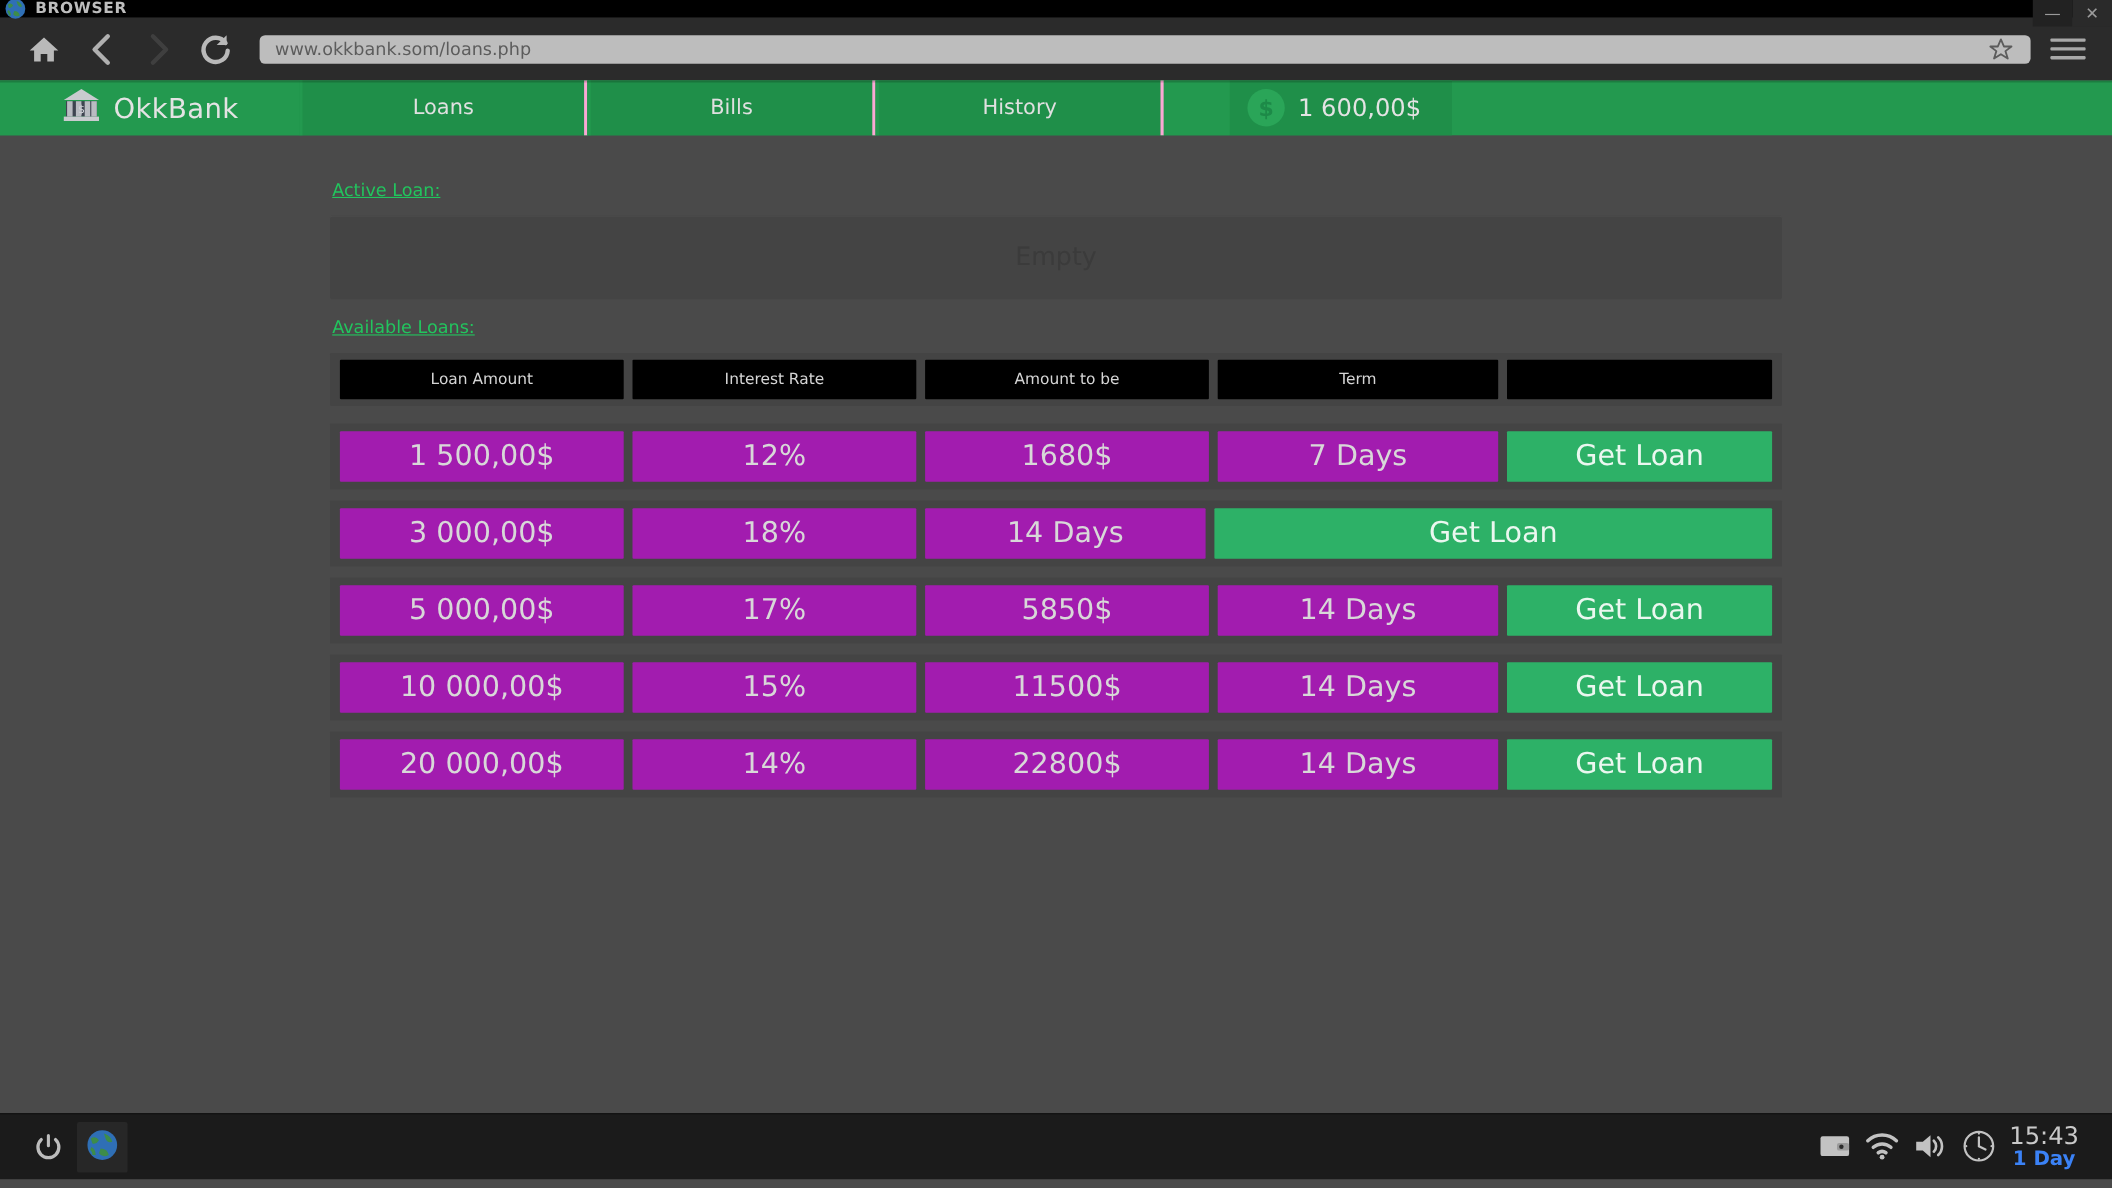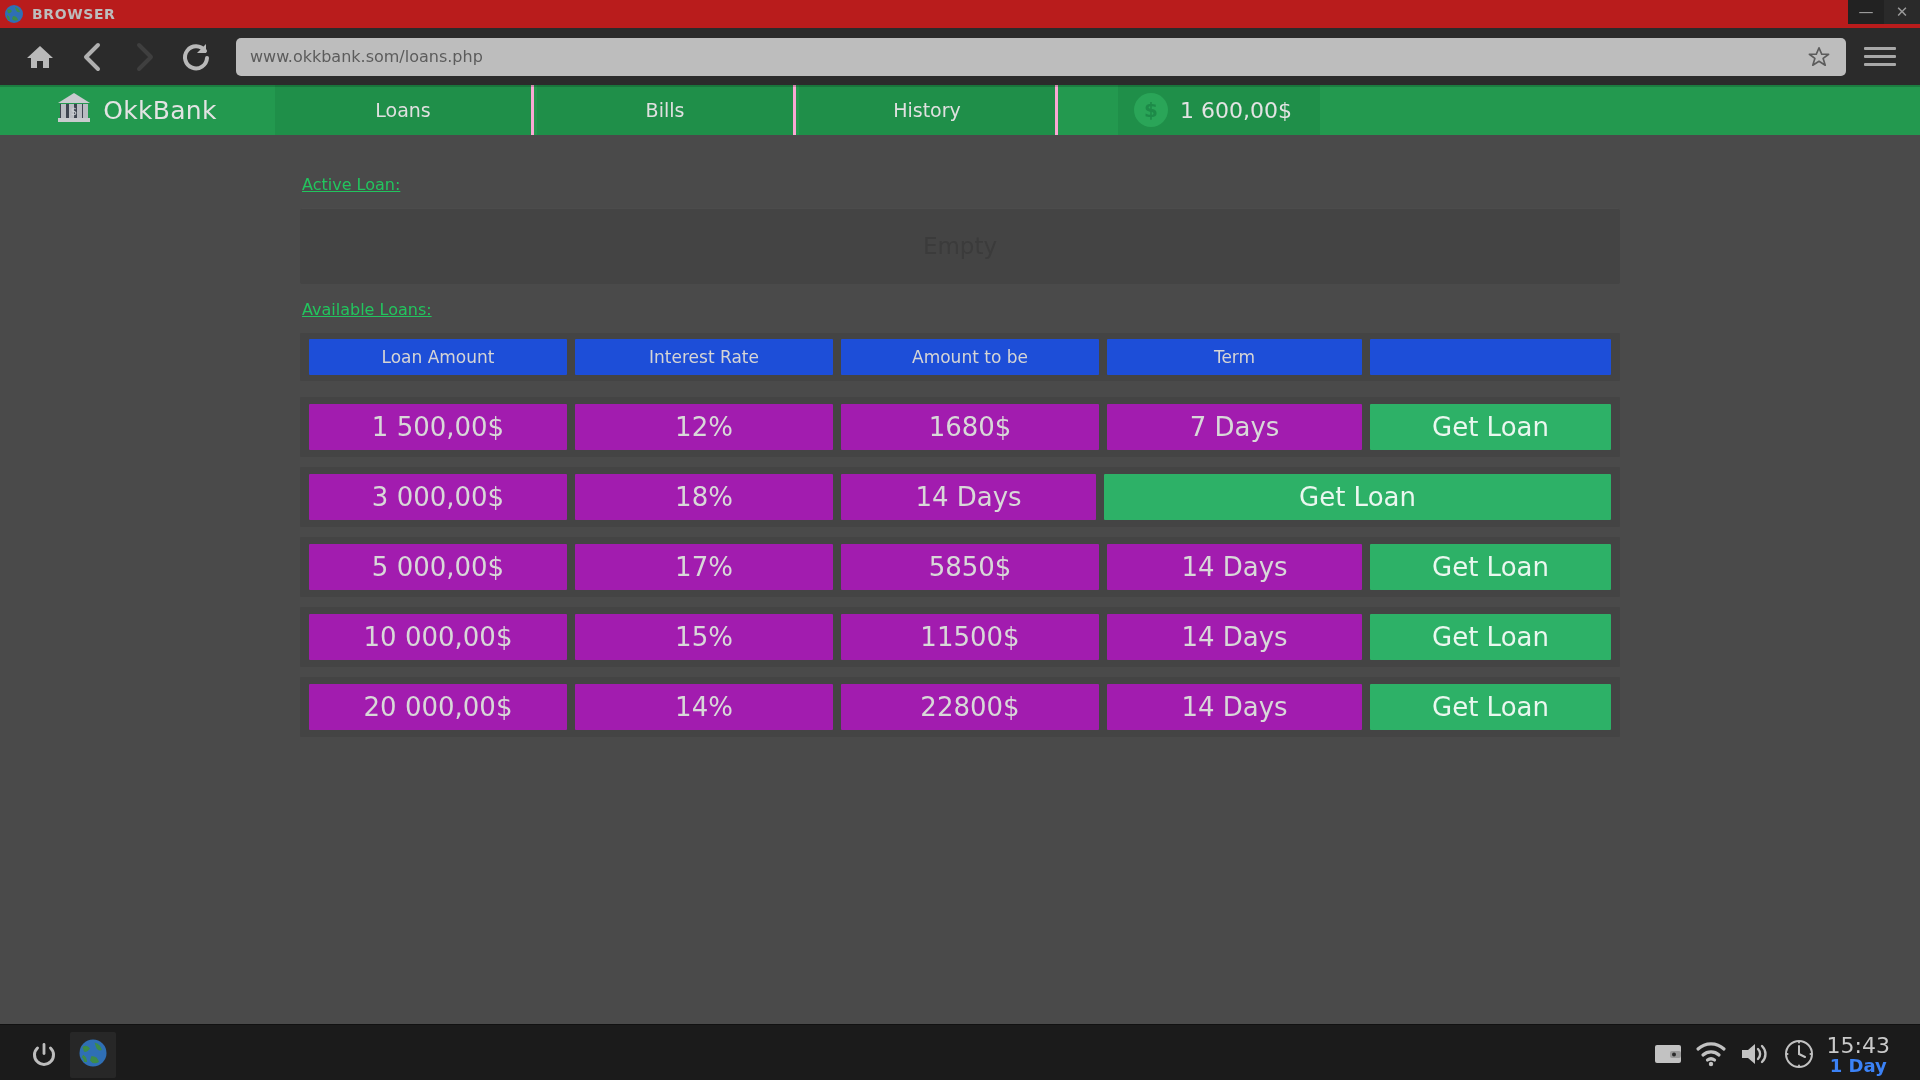--- a/index.html
+++ b/index.html
@@ -5,21 +5,21 @@
   * { margin:0; padding:0; box-sizing:border-box; }
   html,body {
     width:1920px; height:1080px; overflow:hidden;
     background:#4a4a4a;
     font-family:"DejaVu Sans", sans-serif;
     -webkit-font-smoothing:antialiased;
   }
 
   
   #titlebar{
-    height:28px; background:#b91c1c; display:flex; align-items:center;
+    height:16px; background:#000000; display:flex; align-items:center;
     position:relative;
   }
   #globe-title{ width:20px;height:20px;margin-left:4px;flex:0 0 auto; }
   #title-text{
     color:#bdbdbd; font-size:14px; font-weight:bold; letter-spacing:.6px;
     margin-left:8px;
   }
   .win-btns{ position:absolute; right:0; top:0; height:24px; display:flex; }
   .win-btn{
     width:36px;height:24px;display:flex;align-items:center;justify-content:center;
@@ -32,21 +32,21 @@
   #chrome{
     height:57px; background:#2b2b2b; display:flex; align-items:center;
     padding:0 14px; gap:0;
   }
   .nav-icon{
     width:52px;height:44px;display:flex;align-items:center;justify-content:center;
     flex:0 0 auto;
   }
   .nav-icon svg{ display:block; }
   #urlbar{
-    flex:1 1 auto; height:38px; background:#bdbdbd; border-radius:5px;
+    flex:1 1 auto; height:26px; background:#bdbdbd; border-radius:5px;
     display:flex; align-items:center; margin:0 8px 0 14px;
     padding:0 14px; position:relative;
   }
   #url-text{ color:#5c5c5c; font-size:16px; flex:1 1 auto; }
   #star{ flex:0 0 auto; width:26px; display:flex; justify-content:center; }
   #burger{
     width:52px;height:44px;display:flex;flex-direction:column;justify-content:center;
     align-items:center; gap:5px; flex:0 0 auto;
   }
   #burger span{ display:block;width:32px;height:3px;background:#a8a8a8;border-radius:1px; }
@@ -101,21 +101,21 @@
   .lrow{
     background:#444; display:flex; align-items:center; gap:8px;
     padding:7px 9px; margin-bottom:10px; border-radius:1px;
   }
   .lrow.header{ padding:6px 9px; margin-bottom:16px; }
   .cell{
     background:#a21caf; height:40px; display:flex;align-items:center;justify-content:center;
     color:#cfcfcf; font-size:19px; border-radius:1px;
   }
   .lrow.header .cell{
-    height:36px; font-size:17px; color:#d5d5d5; background:#1d4ed8;
+    height:36px; font-size:14px; color:#d5d5d5; background:#000000;
   }
   .c-amount{ width:258px; }
   .c-rate{   width:258px; }
   .c-total{  width:258px; }
   .c-term{   width:255px; }
   .c-pad{    flex:1 1 auto; background:transparent; }
   .lrow .cell.value{ font-size:26px; color:#d8d8d8; height:46px; }
   .getloan{
     flex:1 1 auto; height:46px; background:#2db167; color:#eaf7ef;
     display:flex;align-items:center;justify-content:center; font-size:26px;

